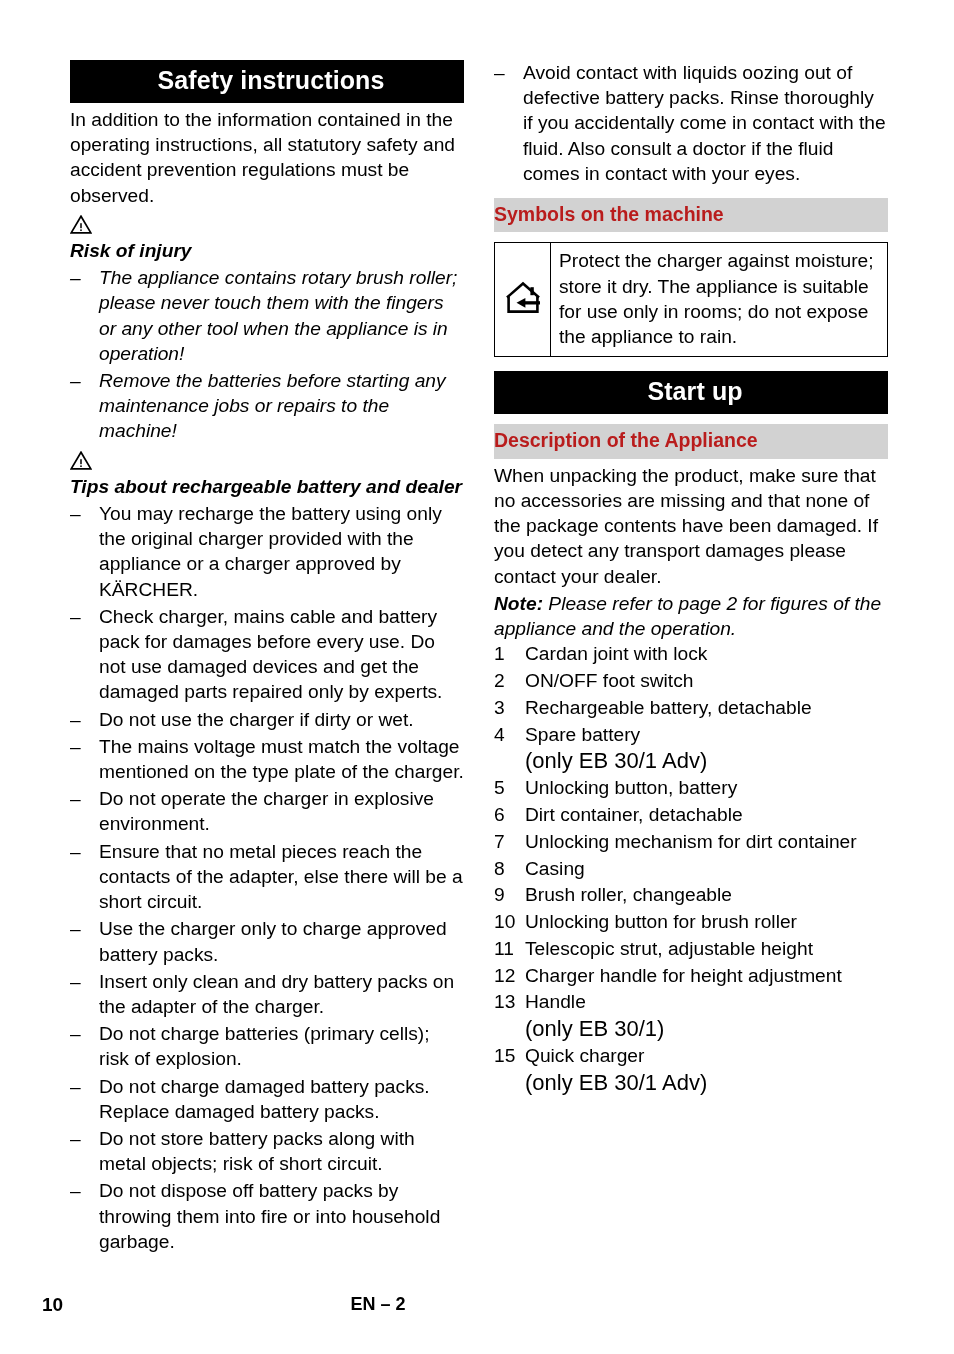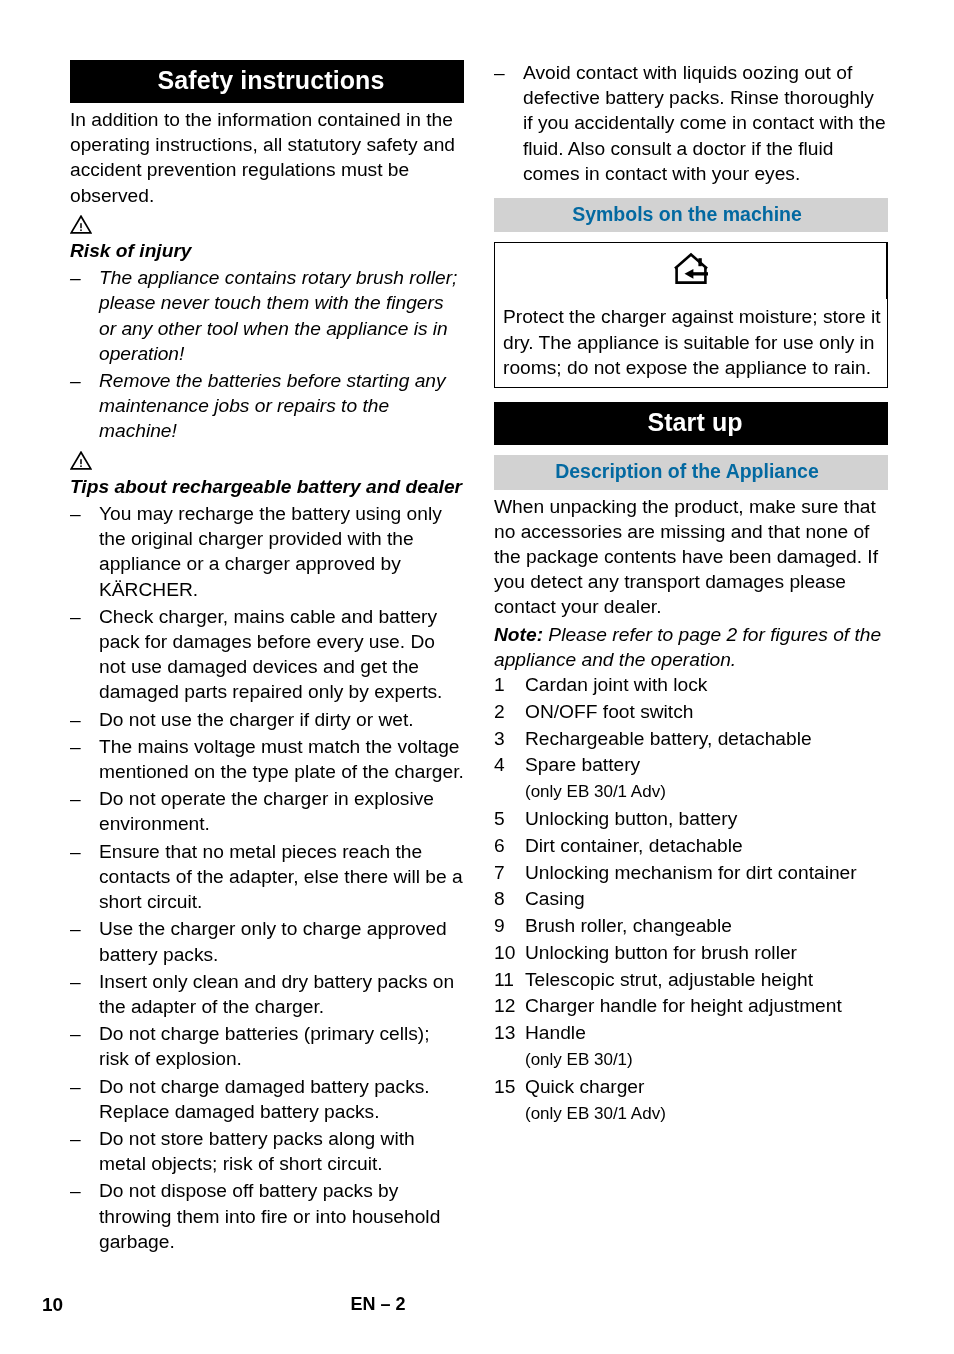--- a/index.html
+++ b/index.html
@@ -37,24 +37,24 @@
     color: #ffffff;
     font-weight: bold;
     font-size: 25px;
     text-align: center;
     padding: 7px 0 9px 8px;
     letter-spacing: 0.1px;
     line-height: 1.08;
   }
   .subbar {
     background: #d2d2d2;
-    color: #0369a1;
+    color: #b91c1c;
     font-weight: bold;
     font-size: 19.5px;
-    text-align: center;
+    text-align: left;
     padding: 6px 8px 7px 0;
     line-height: 1.1;
   }
 
   
   .para {
     font-size: 19.2px;
     line-height: 25.2px;
     margin: 4px 0 0 0;
     text-align: left;
@@ -103,31 +103,30 @@
     font-size: 19.2px;
     line-height: 26.8px;
   }
   .nitem .num {
     flex: 0 0 31px;
     width: 31px;
   }
   .nitem .ntext { flex: 1 1 auto; }
   .nsub {
     margin-left: 31px;
-    font-size: 17px;
+    font-size: 22px;
     line-height: 26.8px;
   }
 
   
   .symtable {
     border: 1.6px solid #000000;
     display: flex;
     margin-top: 10px;
     box-sizing: border-box;
-    flex-direction: column;
   }
   .symcell {
     flex: 0 0 56px;
     border-right: 1.6px solid #000000;
     display: flex;
     align-items: center;
     justify-content: center;
     padding: 4px 2px;
     box-sizing: border-box;
   }

